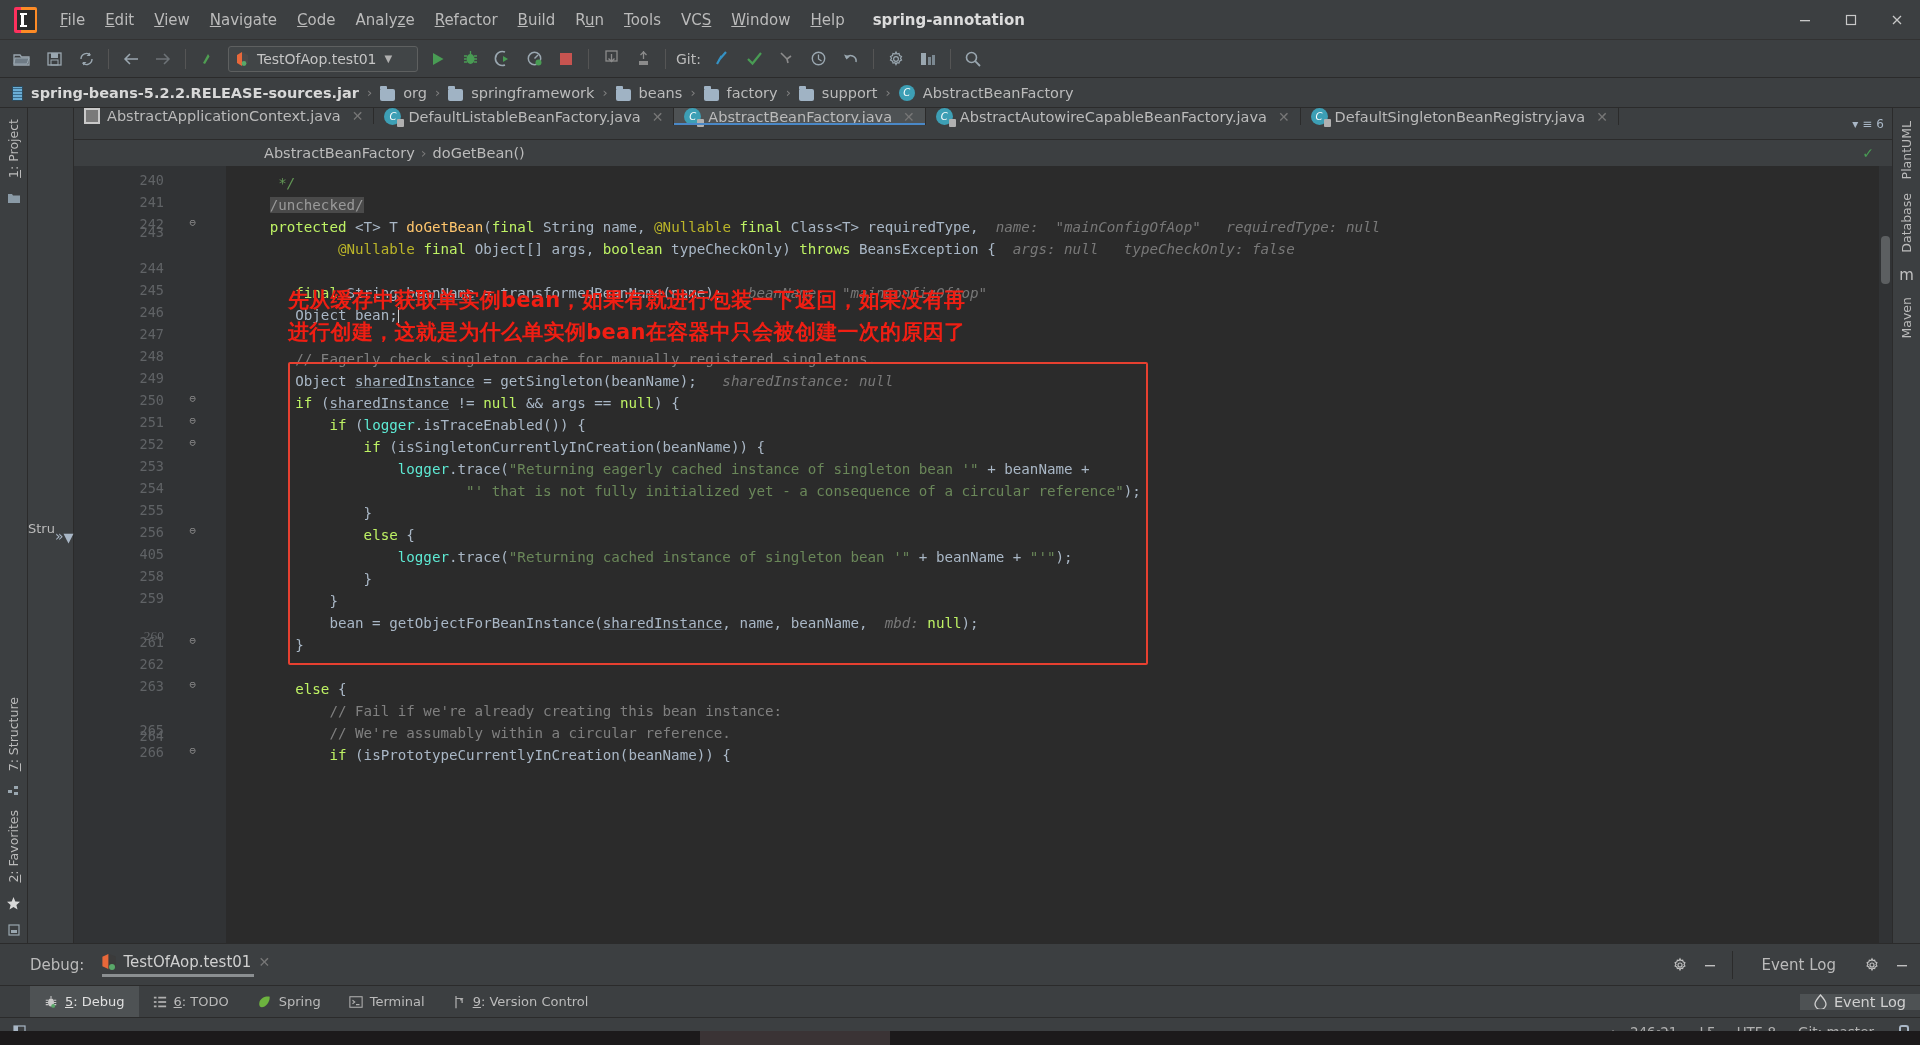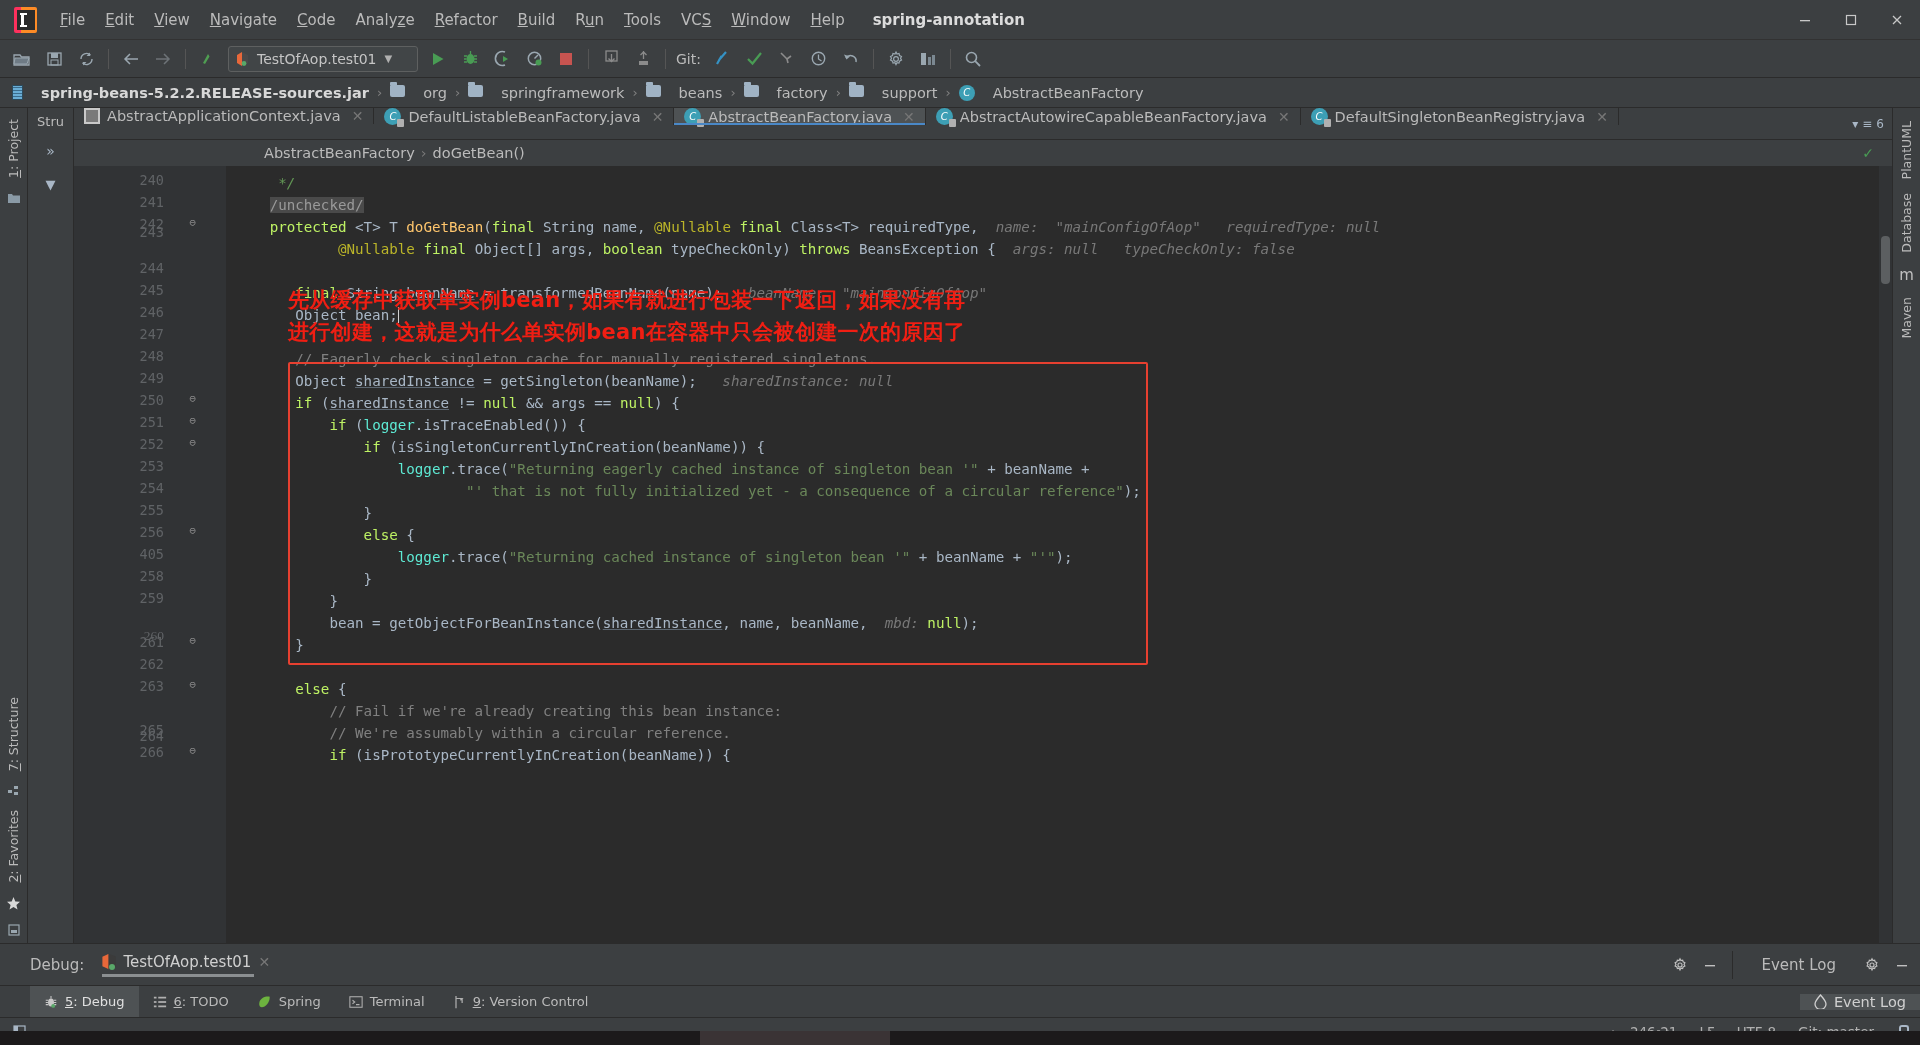--- a/index.html
+++ b/index.html
@@ -43,21 +43,21 @@
     padding: 0 8px; background:#414547; margin: 0 4px; min-width: 190px;
   }
   .runconfig .rc-label { color:#c5c5c5; font-size: 14px; margin: 0 8px; }
   .git-label { color:#bbbbbb; font-size:14px; margin: 0 6px 0 4px; }
 
   
   .navbar {
     height: 30px; background: #3c3f41; display:flex; align-items:center; padding-left: 10px;
     flex: 0 0 30px; font-size: 14.5px; color:#bbbbbb; border-bottom:1px solid #2b2b2b;
   }
-  .nb-crumb { display:flex; align-items:flex-start; gap:18px; padding: 0 2px; }
+  .nb-crumb { display:flex; align-items:flex-end; gap:8px; padding: 0 2px; }
   .nb-crumb.jar .nb-text { font-weight: bold; color:#d8d8d8; }
   .nb-sep { color:#808080; margin: 0 6px; font-size: 13px; }
   .jar-icon { width:11px; height:15px; background: repeating-linear-gradient(0deg,#6aaed6 0 2px,#3c6d8d 2px 3px); border:1px solid #2c4a5c; }
   .folder-icon { width:15px; height:12px; background:#a0b3c4; border-radius: 1px 2px 2px 2px; position:relative;}
   .folder-icon:before { content:''; position:absolute; left:0; top:-3px; width:7px; height:3px; background:#a0b3c4; border-radius:1px 1px 0 0;}
   .cls-icon-sm { width:16px; height:16px; border-radius:50%; background:#3d9fb5; color:#fff; font-size:10px;
                  display:flex; align-items:center; justify-content:center; font-style:italic;}
 
   
   .body-row { flex: 1 1 auto; display:flex; min-height:0; }
@@ -76,21 +76,21 @@
   .rail-spacer { flex:1 1 auto; }
 
   
   .rail-right { width: 28px; background:#3c3f41; border-left:1px solid #2b2b2b; flex:0 0 28px;
                 display:flex; flex-direction:column; align-items:center; padding-top:6px; }
 
   .center-col { flex:1 1 auto; display:flex; flex-direction:column; min-width:0; }
 
   
   .tool-strip { width: 46px; background:#3c3f41; flex:0 0 46px; border-right:1px solid #2b2b2b;
-                display:flex; flex-direction:column; align-items:center; padding-top:6px; }
+                display:flex; flex-direction:row; align-items:center; padding-top:6px; }
   .strip-txt { color:#bbbbbb; font-size:13px; }
   .strip-chev { color:#a9b7c6; font-size: 14px; margin-top:14px; }
   .strip-tri { color:#a9b7c6; font-size: 13px; margin-top:18px; }
 
   
   .tabs {
     height: 32px; background: #3c3f41; display:flex; align-items:stretch; flex:0 0 32px;
     border-bottom:1px solid #2b2b2b; position:relative; overflow:hidden;
   }
   .tab {

